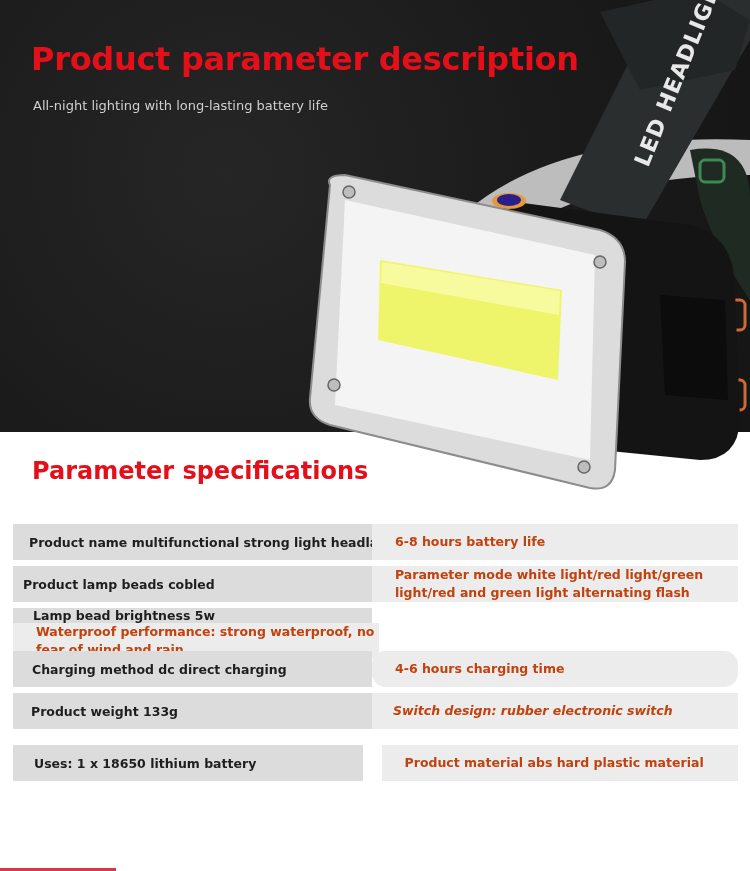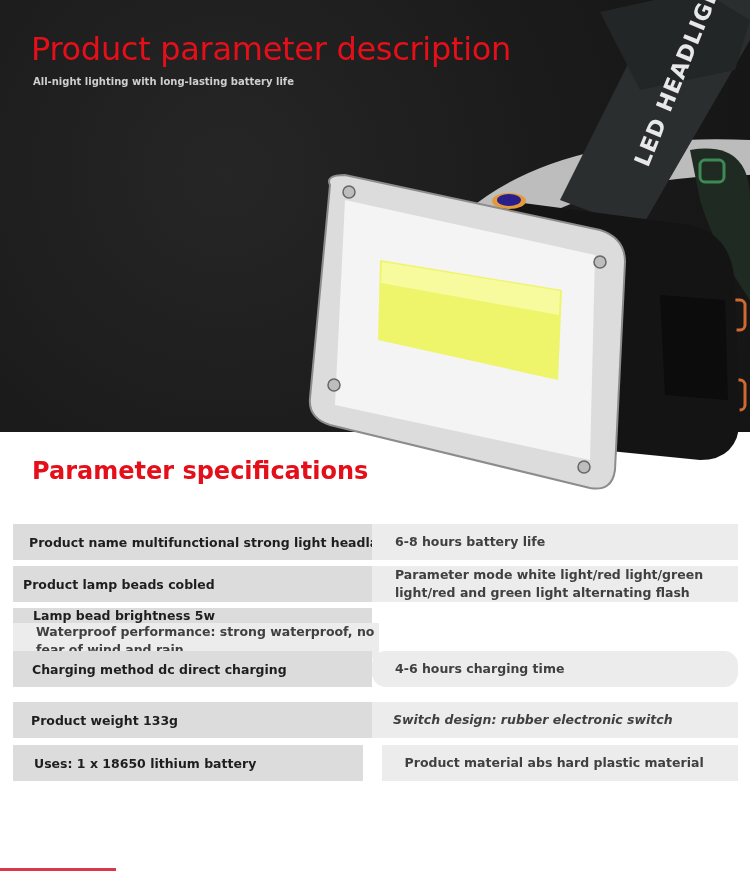--- a/index.html
+++ b/index.html
@@ -1,31 +1,31 @@
 <!DOCTYPE html>
 <html><head>
 <meta charset="utf-8">
 <style>
   html, body { margin: 0; padding: 0; }
   body { width: 750px; height: 871px; background: #ffffff; position: relative; overflow: hidden; font-family: "DejaVu Sans", "Liberation Sans", sans-serif; }
 
   .hero { position: absolute; left: 0; top: 0; width: 750px; height: 432px; background: #1b1b1b;
     background-image: radial-gradient(circle at 30% 40%, #262626 0%, #1a1a1a 60%, #151515 100%); overflow: hidden; }
-  .hero-title { position: absolute; left: 31px; top: 30px; font-size: 32px; font-weight: normal; color: #e50f1a; letter-spacing: -0.3px; white-space: nowrap; }
-  .hero-sub { position: absolute; left: 33px; top: 76px; font-size: 10px; font-weight: bold; color: #cfcfcf; white-space: nowrap; }
+  .hero-title { position: absolute; left: 31px; top: 40px; font-size: 32px; font-weight: bold; color: #e50f1a; letter-spacing: -0.3px; white-space: nowrap; }
+  .hero-sub { position: absolute; left: 33px; top: 98px; font-size: 13px; font-weight: normal; color: #cfcfcf; white-space: nowrap; }
 
   
   .lamp { position: absolute; left: 0; top: 0; width: 750px; height: 500px; pointer-events: none; }
 
   .spec-title { position: absolute; left: 32px; top: 457px; font-size: 24px; font-weight: bold; color: #e50f1a; white-space: nowrap; }
 
   .spec-table { position: absolute; left: 13px; top: 524px; width: 725px; }
   .spec-row { position: absolute; left: 0; width: 725px; height: 36px; display: flex; }
   .cell-left { width: 359px; height: 100%; background: #dcdcdc; display: flex; align-items: center; font-size: 12.5px; font-weight: bold; color: #1e1e1e; box-sizing: border-box; white-space: nowrap; }
-  .cell-right { width: 366px; height: 100%; background: #ececec; display: flex; align-items: flex-start; font-size: 12.5px; font-weight: bold; color: #404040; box-sizing: border-box; padding-left: 23px; line-height: 18px; }
+  .cell-right { width: 366px; height: 100%; background: #ececec; display: flex; align-items: flex-start; font-size: 12.5px; font-weight: bold; color: #c2410c; box-sizing: border-box; padding-left: 23px; line-height: 18px; }
   .cell-right span { display: block; }
 
   .bottom-bar { position: absolute; left: 0; top: 868px; width: 116px; height: 3px; background: #d9374b; }
 </style>
 </head>
 <body>
 
 <div class="hero">
   <div class="hero-title">Product parameter description</div>
   <div class="hero-sub">All-night lighting with long-lasting battery life</div>
@@ -86,21 +86,21 @@
     <div class="cell-right" style="padding-top:0px;">
         <span>Waterproof performance: strong waterproof, no fear of wind and rain</span>
       </div>
   </div>
   <div class="spec-row" style="top:127px;">
     <div class="cell-left" style="padding-left:19px;">Charging method dc direct charging</div>
     <div class="cell-right" style="align-items:center;border-radius:14px;">
         <span>4-6 hours charging time</span>
       </div>
   </div>
-  <div class="spec-row" style="top:178px;border-radius:12px;">
+  <div class="spec-row" style="top:169px;border-radius:12px;">
     <div class="cell-left" style="padding-left:18px;">Product weight 133g</div>
     <div class="cell-right" style="align-items:center; padding-left:21px;font-style:italic;">
         <span>Switch design: rubber electronic switch</span>
       </div>
   </div>
   <div class="spec-row" style="top:221px;gap:19px;">
     <div class="cell-left" style="padding-left:21px;">Uses: 1 x 18650 lithium battery</div>
     <div class="cell-right" style="align-items:center;">
         <span>Product material abs hard plastic material</span>
       </div>

